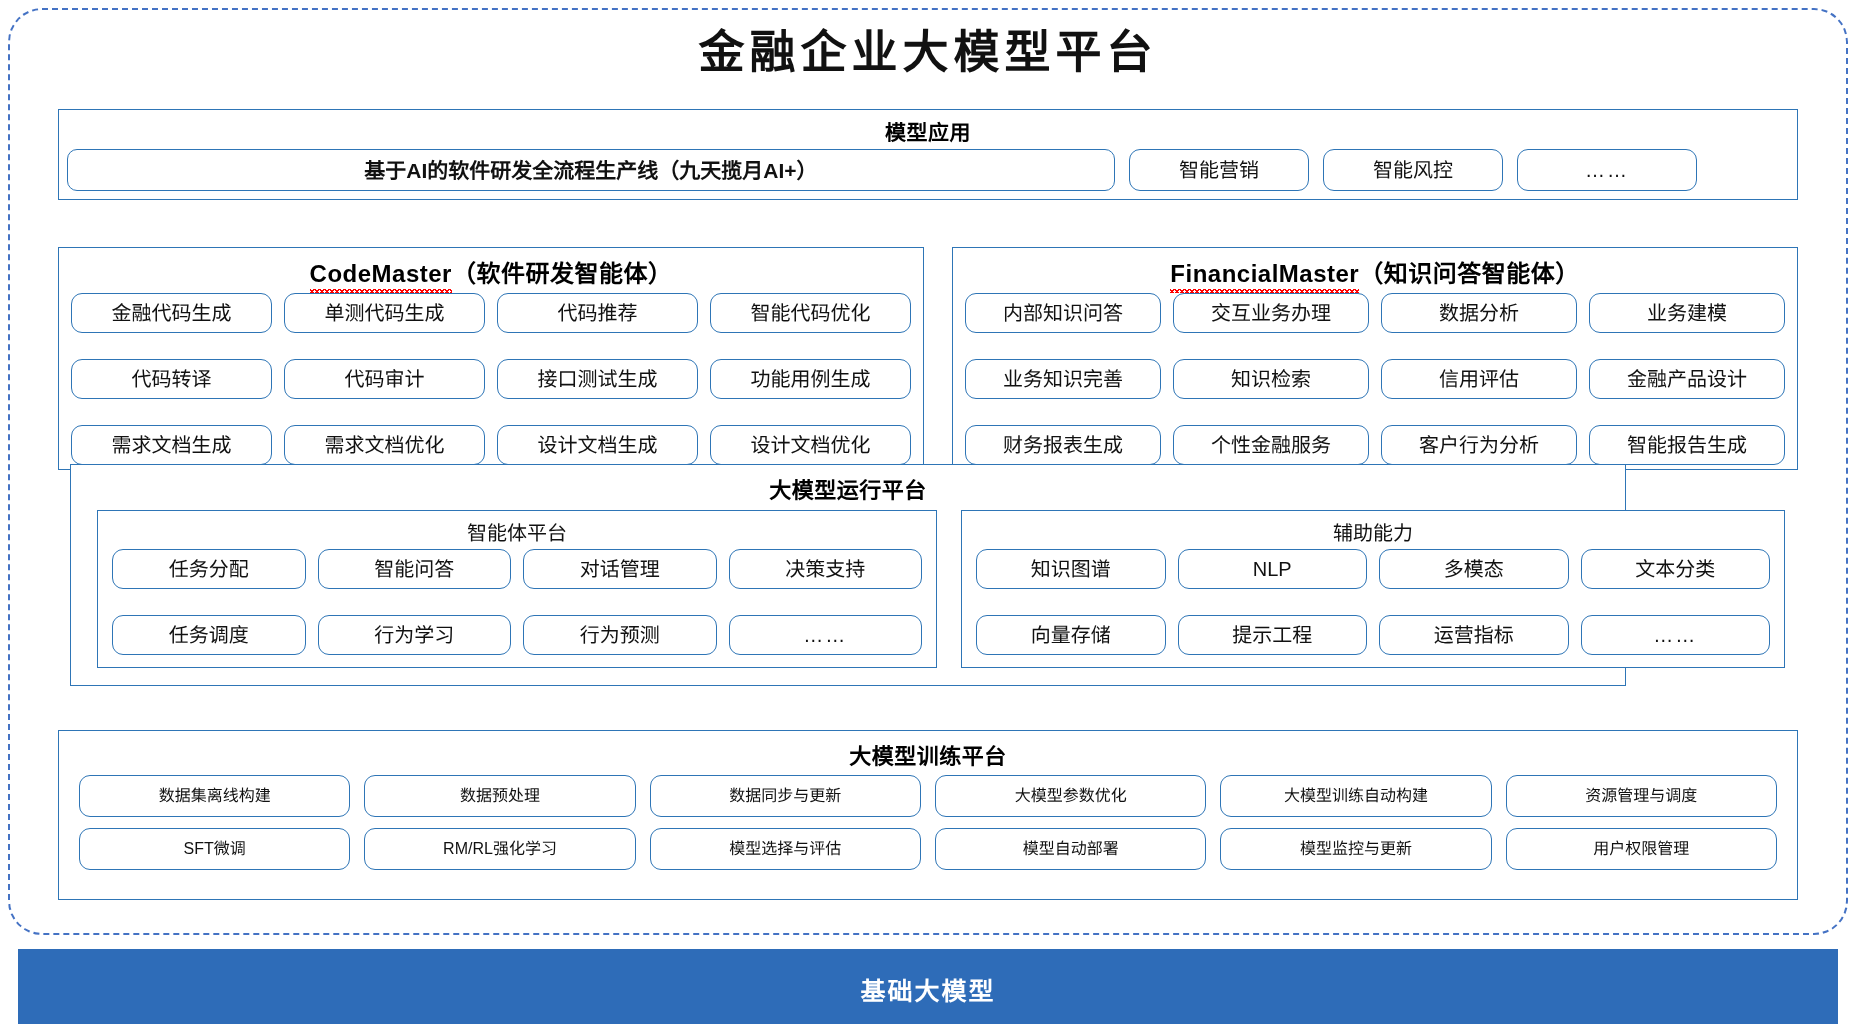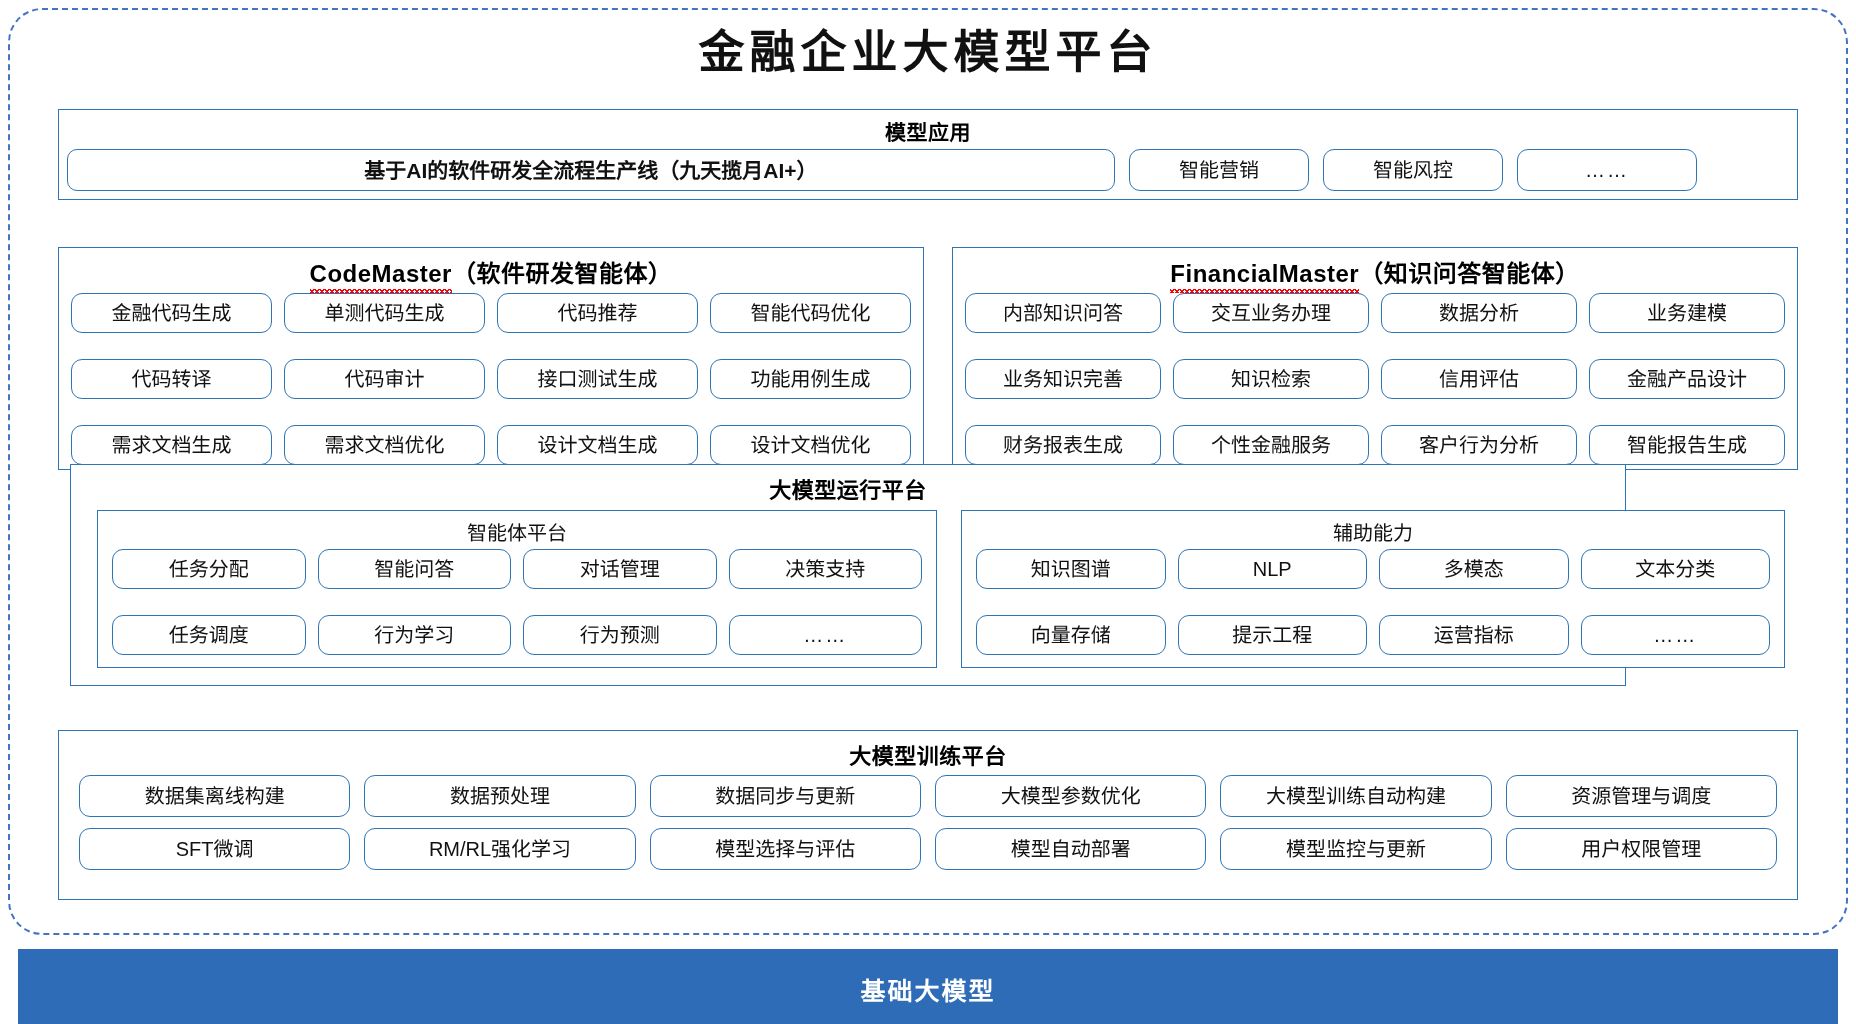--- a/index.html
+++ b/index.html
@@ -149,21 +149,21 @@
   
   #training-panel { left: 58px; top: 730px; width: 1740px; height: 170px; }
   #training-panel > .panel-title { margin-top: 7px; font-size: 22px; }
   #training-grid {
     position: absolute;
     left: 20px; right: 20px;
     top: 44px;
     grid-template-columns: repeat(6, 1fr);
     gap: 11px 14px;
   }
-  #training-grid .chip { height: 42px; font-size: 20px; }
+  #training-grid .chip { height: 42px; font-size: 16px; }
 
   
   #base-bar {
     position: absolute;
     left: 18px; top: 949px;
     width: 1820px; height: 80px;
     background: #2E6CB8;
     display: flex;
     align-items: center;
     justify-content: center;

